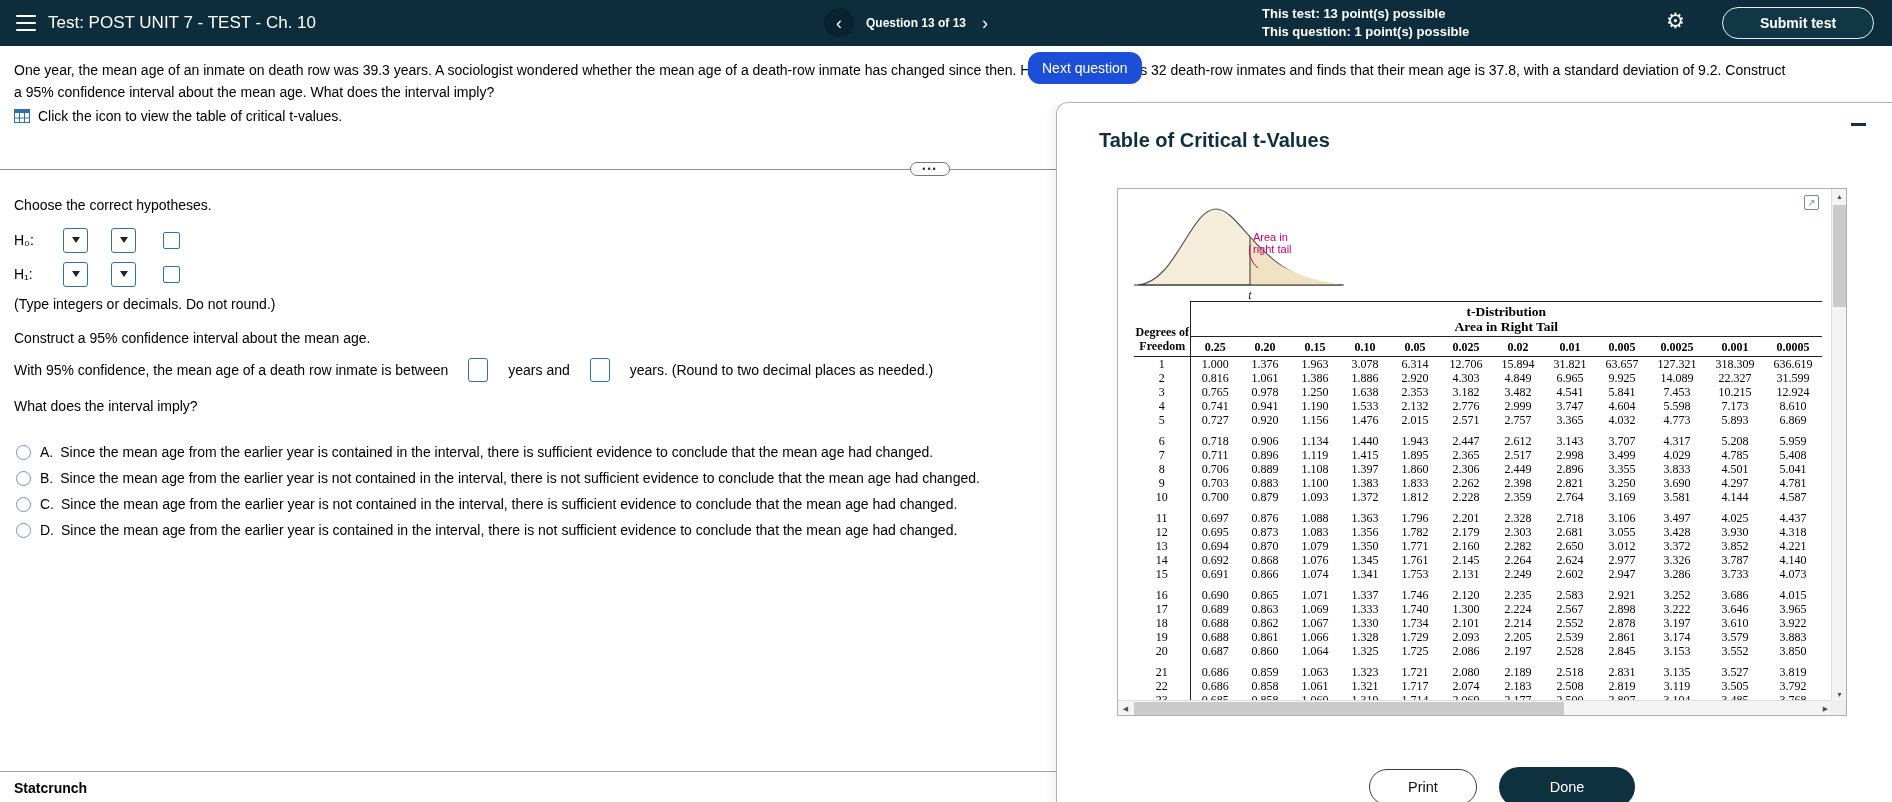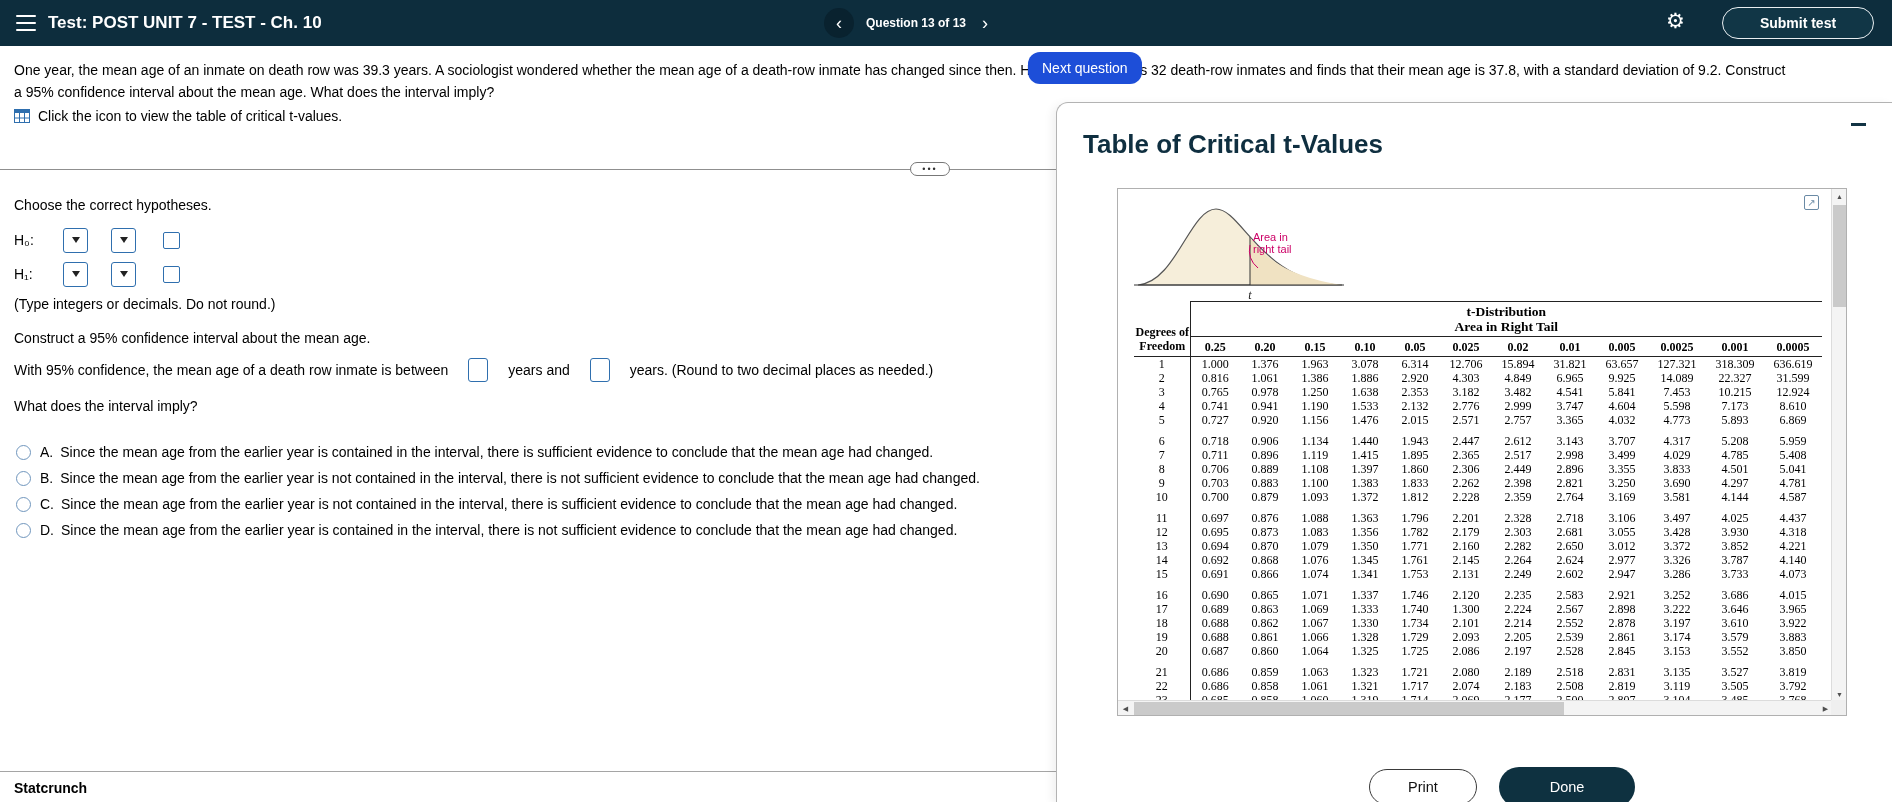--- a/index.html
+++ b/index.html
@@ -4,21 +4,21 @@
 <style>
   * { box-sizing: border-box; }
   body {
     margin: 0; width: 1892px; height: 802px; position: relative; overflow: hidden;
     font-family: "Liberation Sans", sans-serif; background: #fff; color: #000;
   }
   
   .topbar { position: absolute; left: 0; top: 0; width: 100%; height: 46px; background: #0d2d3d; color: #fff; z-index: 20; }
   .hamburger { position: absolute; left: 16px; top: 15px; width: 20px; height: 16px; display: flex; flex-direction: column; justify-content: space-between; cursor: pointer; }
   .hamburger span { display: block; height: 2px; background: #fff; border-radius: 1px; }
-  .test-title { position: absolute; left: 48px; top: 13px; font-size: 17px; font-weight: bold; white-space: nowrap; }
+  .test-title { position: absolute; left: 48px; top: 13px; font-size: 17px; font-weight: normal; white-space: nowrap; }
   .qnav { position: absolute; left: 824px; top: 8px; height: 30px; display: flex; align-items: center; gap: 12px; }
   .qprev { width: 30px; height: 30px; border-radius: 50%; background: #09222f; display: flex; align-items: center; justify-content: center; font-size: 18px; cursor: pointer; }
   .qlabel { font-size: 12px; font-weight: bold; white-space: nowrap; }
   .qnext { font-size: 18px; cursor: pointer; padding: 0 4px; }
   .points { position: absolute; left: 1262px; top: 5px; font-size: 13px; font-weight: bold; line-height: 18px; white-space: nowrap; }
   .gear { position: absolute; left: 1666px; top: 9px; font-size: 21px; cursor: pointer; }
   .submit { position: absolute; left: 1722px; top: 7px; width: 152px; height: 32px; border-radius: 16px; background: #113646; border: 1.5px solid #e9eef1; color: #fff; font-size: 14px; font-weight: bold; font-family: inherit; cursor: pointer; }
   
   .qtext { position: absolute; left: 14px; font-size: 14px; white-space: nowrap; }
   .l1 { top: 62px; }
@@ -42,21 +42,21 @@
   .ci-line { position: absolute; left: 14px; top: 358px; display: flex; align-items: center; gap: 20px; font-size: 14px; white-space: nowrap; }
   .ansbox { width: 20px; height: 24px; border: 1.5px solid #2f6fae; border-radius: 3px; background: #fff; cursor: text; }
   .opt { position: absolute; left: 16px; display: flex; align-items: center; gap: 9px; font-size: 14px; cursor: pointer; white-space: nowrap; }
   .o-a { top: 444px; } .o-b { top: 470px; } .o-c { top: 496px; } .o-d { top: 522px; }
   .radio { width: 15px; height: 15px; border: 1.5px solid #7096bd; border-radius: 50%; background: #fff; flex: none; }
   .optlabel { margin-right: -2px; }
   .bottom-divider { position: absolute; left: 0; top: 771px; width: 1057px; border-top: 1px solid #a5a5a5; }
   .statcrunch { position: absolute; left: 14px; top: 780px; font-size: 14px; font-weight: bold; cursor: pointer; }
   
   .popup { position: absolute; left: 1056px; top: 102px; width: 836px; height: 700px; background: #fff; border-left: 1px solid #b3b3b3; border-top: 1px solid #b3b3b3; border-top-left-radius: 12px; box-shadow: -4px 2px 10px rgba(0,0,0,0.06); z-index: 10; }
-  .popup-title { position: absolute; left: 26px; top: 26px; font-size: 26px; font-weight: 600; color: #0f2f40; white-space: nowrap; }
+  .popup-title { position: absolute; left: 42px; top: 26px; font-size: 20px; font-weight: 600; color: #0f2f40; white-space: nowrap; }
   .minimize { position: absolute; right: 26px; top: 20px; width: 15px; height: 3px; background: #123344; cursor: pointer; }
   .tframe { position: absolute; left: 60px; top: 85px; width: 730px; height: 528px; border: 1px solid #b0b0b0; background: #fff; }
   .tcontent { position: absolute; left: 0; top: 0; width: 715px; height: 513px; overflow: hidden; background: #fff; }
   .curve { position: absolute; left: 14px; top: 6px; }
   .popout { position: absolute; left: 686px; top: 6px; width: 15px; height: 15px; border: 1px solid #6a8aa5; color: #6a8aa5; font-size: 10px; display: flex; align-items: center; justify-content: center; cursor: pointer; border-radius: 2px; }
   .ttable { position: absolute; left: 16px; top: 112px; width: 688px; border-collapse: collapse; table-layout: fixed; font-family: "Liberation Serif", "DejaVu Serif", serif; font-size: 12px; color: #000; }
   .ttable th, .ttable td { padding: 0; text-align: center; font-weight: normal; line-height: 14px; overflow: hidden; }
   .df-head { text-align: center; vertical-align: bottom; font-weight: bold !important; line-height: 13px; border-right: 1px solid #222; border-bottom: 1.5px solid #222; padding-left: 1px !important; padding-bottom: 3px !important; }
   .title-cell { border-top: 1.5px solid #222; border-bottom: 1px solid #222; padding: 2px 0 2px !important; }
   .t-title1, .t-title2 { font-weight: bold; font-size: 13.5px; line-height: 15px; }
@@ -86,20 +86,24 @@
         <span></span>
         <span></span>
       </div>
     <div class="test-title">Test: POST UNIT 7 - TEST - Ch. 10</div>
     <div class="qnav">
       <div class="qprev">
           <span>‹</span>
         </div>
       <div class="qlabel">Question 13 of 13</div>
       <div class="qnext"><span>›</span></div>
+    </div>
+    <div class="points">
+      <div>This test: 13 point(s) possible</div>
+      <div>This question: 1 point(s) possible</div>
     </div>
     <div class="gear">⚙</div>
     <button class="submit">Submit test</button>
   </header>
 
   <div class="qtext l1">One year, the mean age of an inmate on death row was 39.3 years. A sociologist wondered whether the mean age of a death-row inmate has changed since then. He randomly selects 32 death-row inmates and finds that their mean age is 37.8, with a standard deviation of 9.2. Construct</div>
   <div class="qtext l2">a 95% confidence interval about the mean age. What does the interval imply?</div>
   <div class="icon-hint">
     <span style="display:inline-flex;">
       <svg width="16" height="14" viewBox="0 0 16 14">

